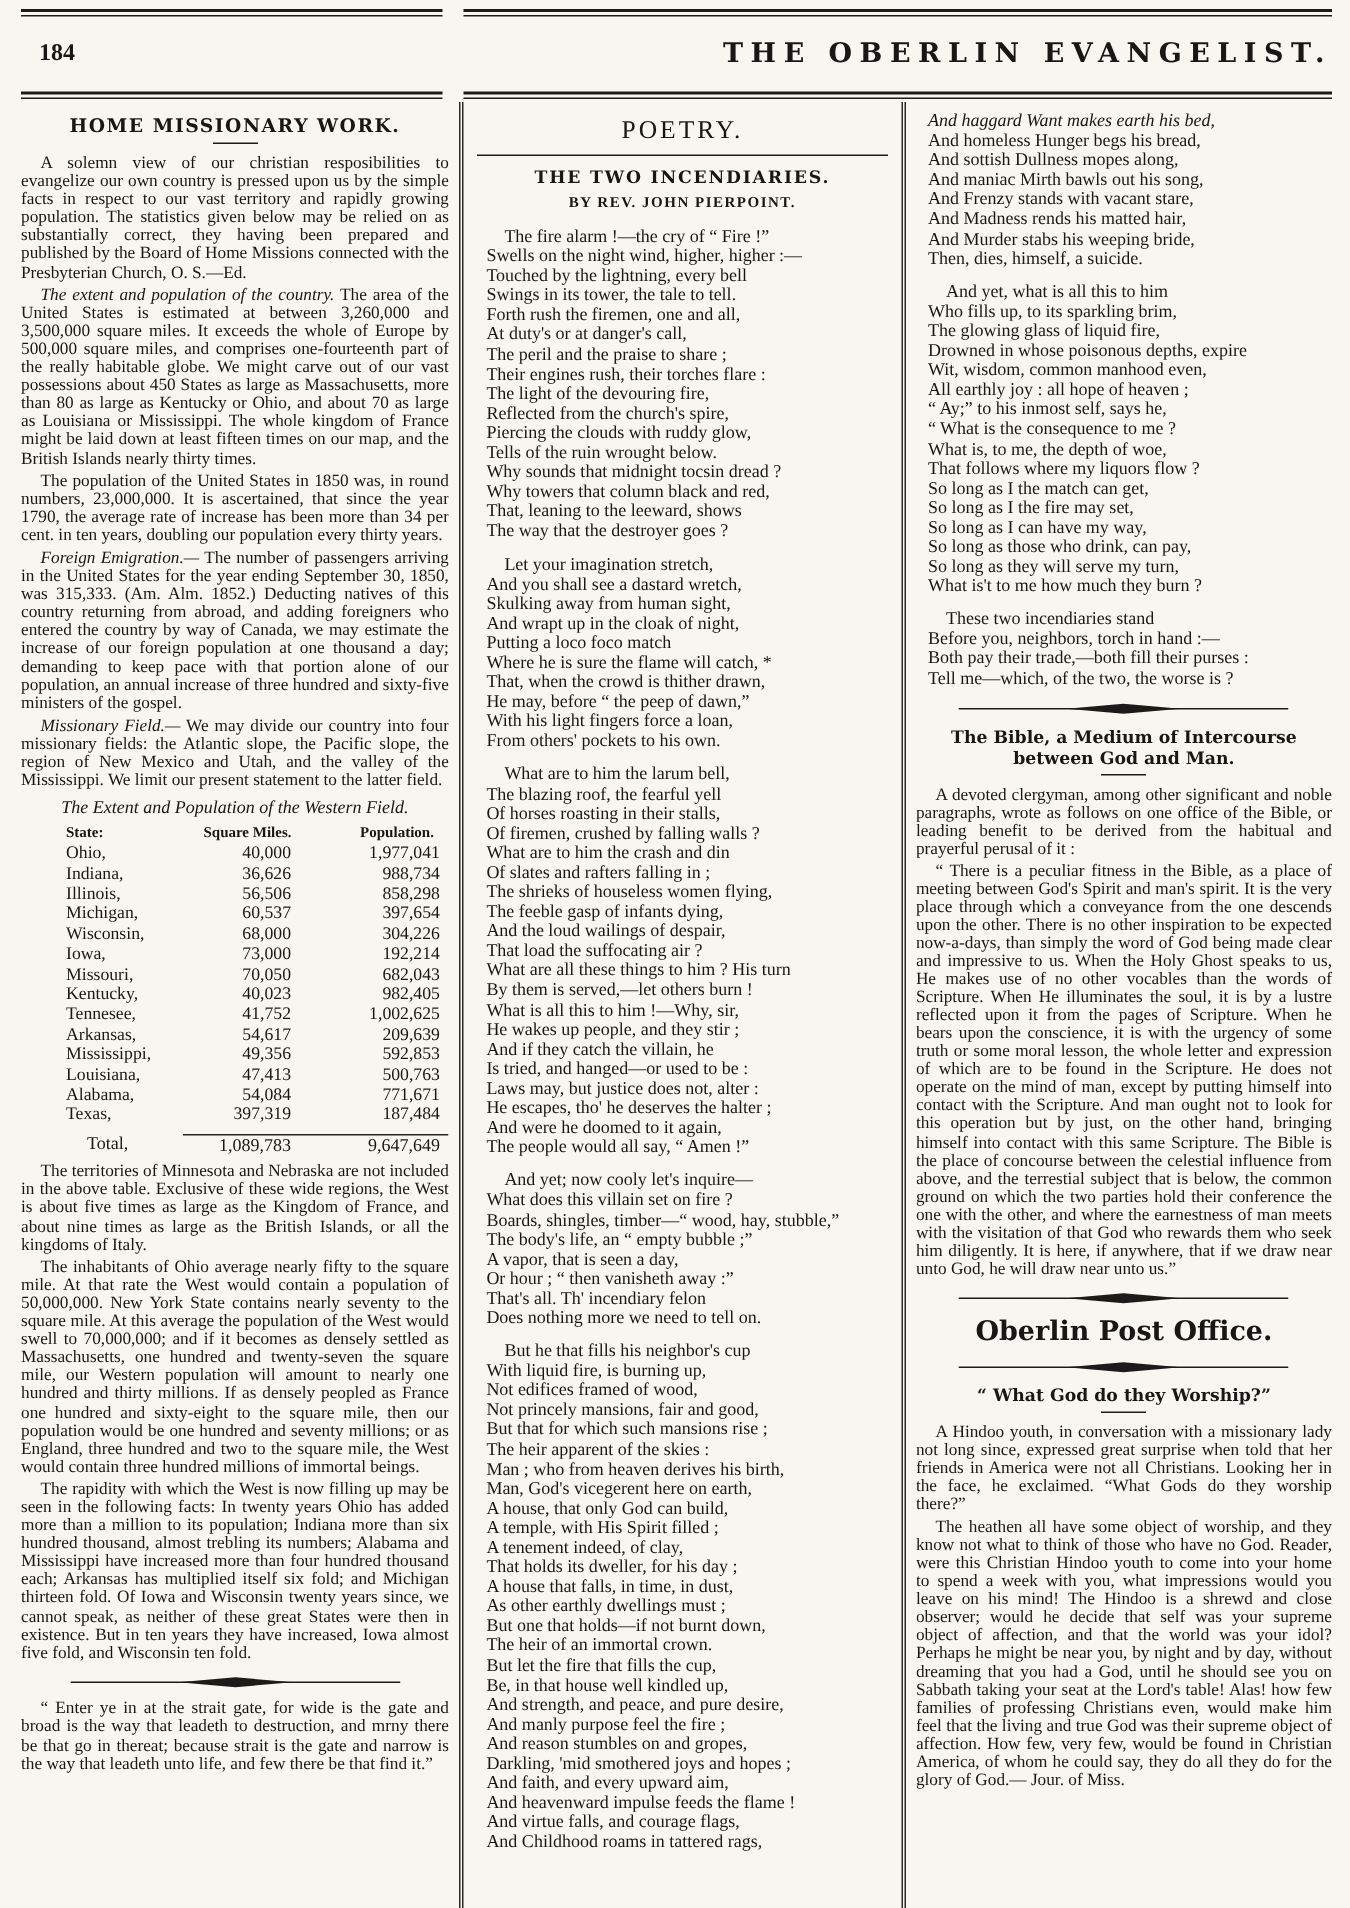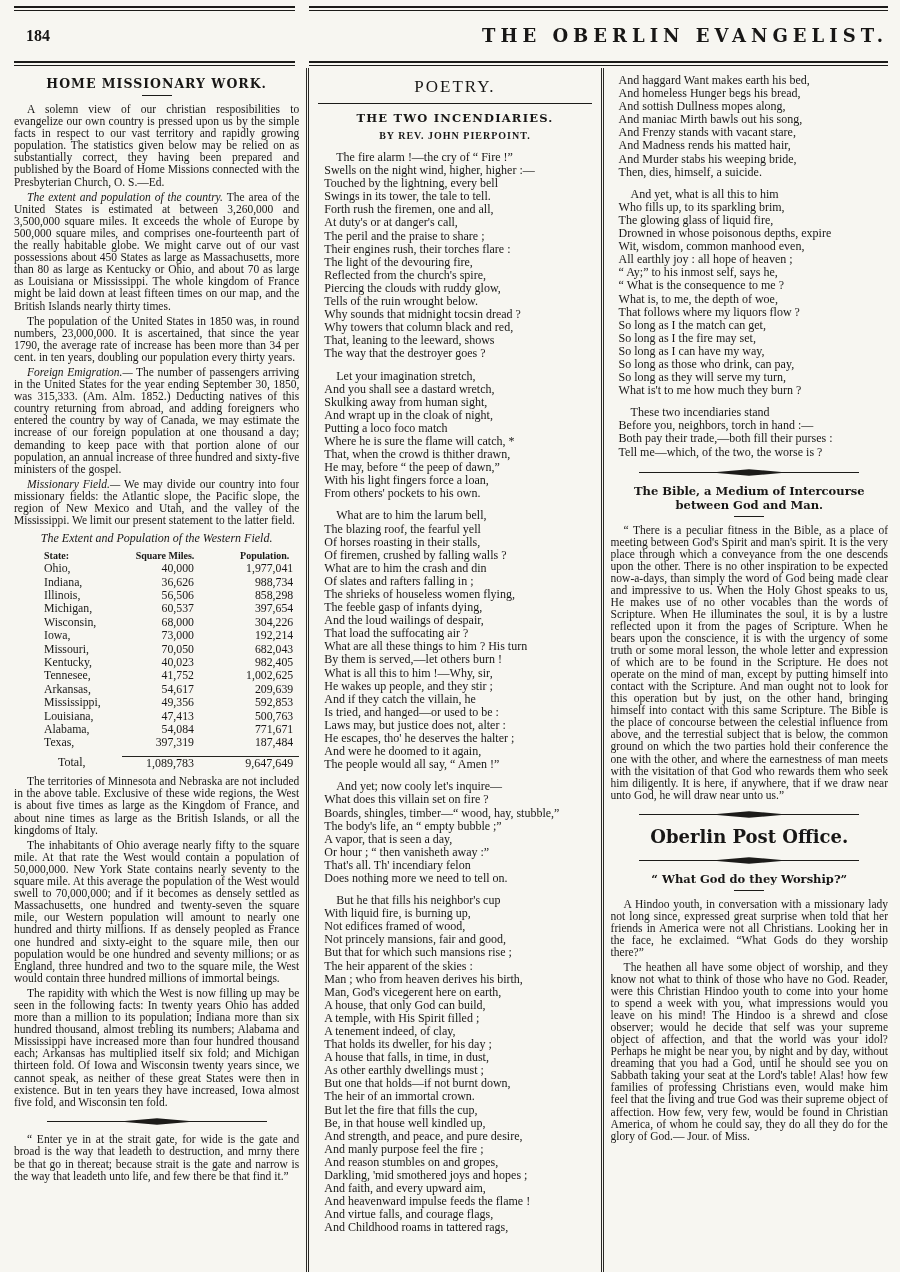--- a/index.html
+++ b/index.html
@@ -53,21 +53,21 @@
 
   
   .poetry-head { font-size:17px; letter-spacing:2px; font-weight:normal; text-align:center; margin:9px 0 6px; }
   .full-rule { border-top:1.4px solid #1c1b19; margin:0 2px 7px; }
   .poem-title { font-family:"DejaVu Serif", serif; font-weight:bold; font-size:11.5px;
                 letter-spacing:1.2px; text-align:center; margin:3px 0 5px; }
   .byline { font-size:10px; letter-spacing:1px; text-align:center; font-weight:bold; margin:0 0 10px; }
   .stanza { margin-bottom:9px; }
   .pline { font-size:12px; line-height:13.1px; white-space:nowrap; padding-left:8px; }
   .stanza .pline:first-child { padding-left:20px; }
-  .col3 .poem .stanza:first-child .pline:first-child { padding-left:8px; }
+  .col3 .poem .stanza:first-child .pline:first-child { padding-left:8px;font-style:italic; }
   .col3 .poem { margin-top:6px; }
 
   
   .sub-head { font-family:"DejaVu Serif", serif; font-weight:bold; font-size:11.5px;
               text-align:center; line-height:14px; margin:2px 6px 0; }
   .po-head { font-family:"DejaVu Serif", serif; font-weight:bold; font-size:18px;
              text-align:center; margin:2px 0 8px; }
   .col3 .para { font-size:11.5px; line-height:12.05px; }
 </style>
 </head>
@@ -364,20 +364,21 @@
         <svg width="220" height="9" viewBox="0 0 220 9">
             <line x1="0" y1="4.5" x2="220" y2="4.5" stroke="#1c1b19" stroke-width="1"></line>
             <polygon points="72,4.5 110,1.2 148,4.5 110,7.8" fill="#1c1b19"></polygon>
           </svg>
       </div>
 
       <h3 class="sub-head">The Bible, a Medium of Intercourse between God and Man.</h3>
       <div class="head-rule"></div>
       <div>
 
+      <p class="para">A devoted clergyman, among other significant and noble paragraphs, wrote as follows on one office of the Bible, or leading benefit to be derived from the habitual and prayerful perusal of it :</p>
           <p class="para">“ There is a peculiar fitness in the Bible, as a place of meeting between God's Spirit and man's spirit. It is the very place through which a conveyance from the one descends upon the other. There is no other inspiration to be expected now-a-days, than simply the word of God being made clear and impressive to us. When the Holy Ghost speaks to us, He makes use of no other vocables than the words of Scripture. When He illuminates the soul, it is by a lustre reflected upon it from the pages of Scripture. When he bears upon the conscience, it is with the urgency of some truth or some moral lesson, the whole letter and expression of which are to be found in the Scripture. He does not operate on the mind of man, except by putting himself into contact with the Scripture. And man ought not to look for this operation but by just, on the other hand, bringing himself into contact with this same Scripture. The Bible is the place of concourse between the celestial influence from above, and the terrestial subject that is below, the common ground on which the two parties hold their conference the one with the other, and where the earnestness of man meets with the visitation of that God who rewards them who seek him diligently. It is here, if anywhere, that if we draw near unto God, he will draw near unto us.”</p>
         </div>
 
       <div class="divider">
         <svg width="220" height="9" viewBox="0 0 220 9">
             <line x1="0" y1="4.5" x2="220" y2="4.5" stroke="#1c1b19" stroke-width="1"></line>
             <polygon points="72,4.5 110,1.2 148,4.5 110,7.8" fill="#1c1b19"></polygon>
           </svg>
       </div>
 

